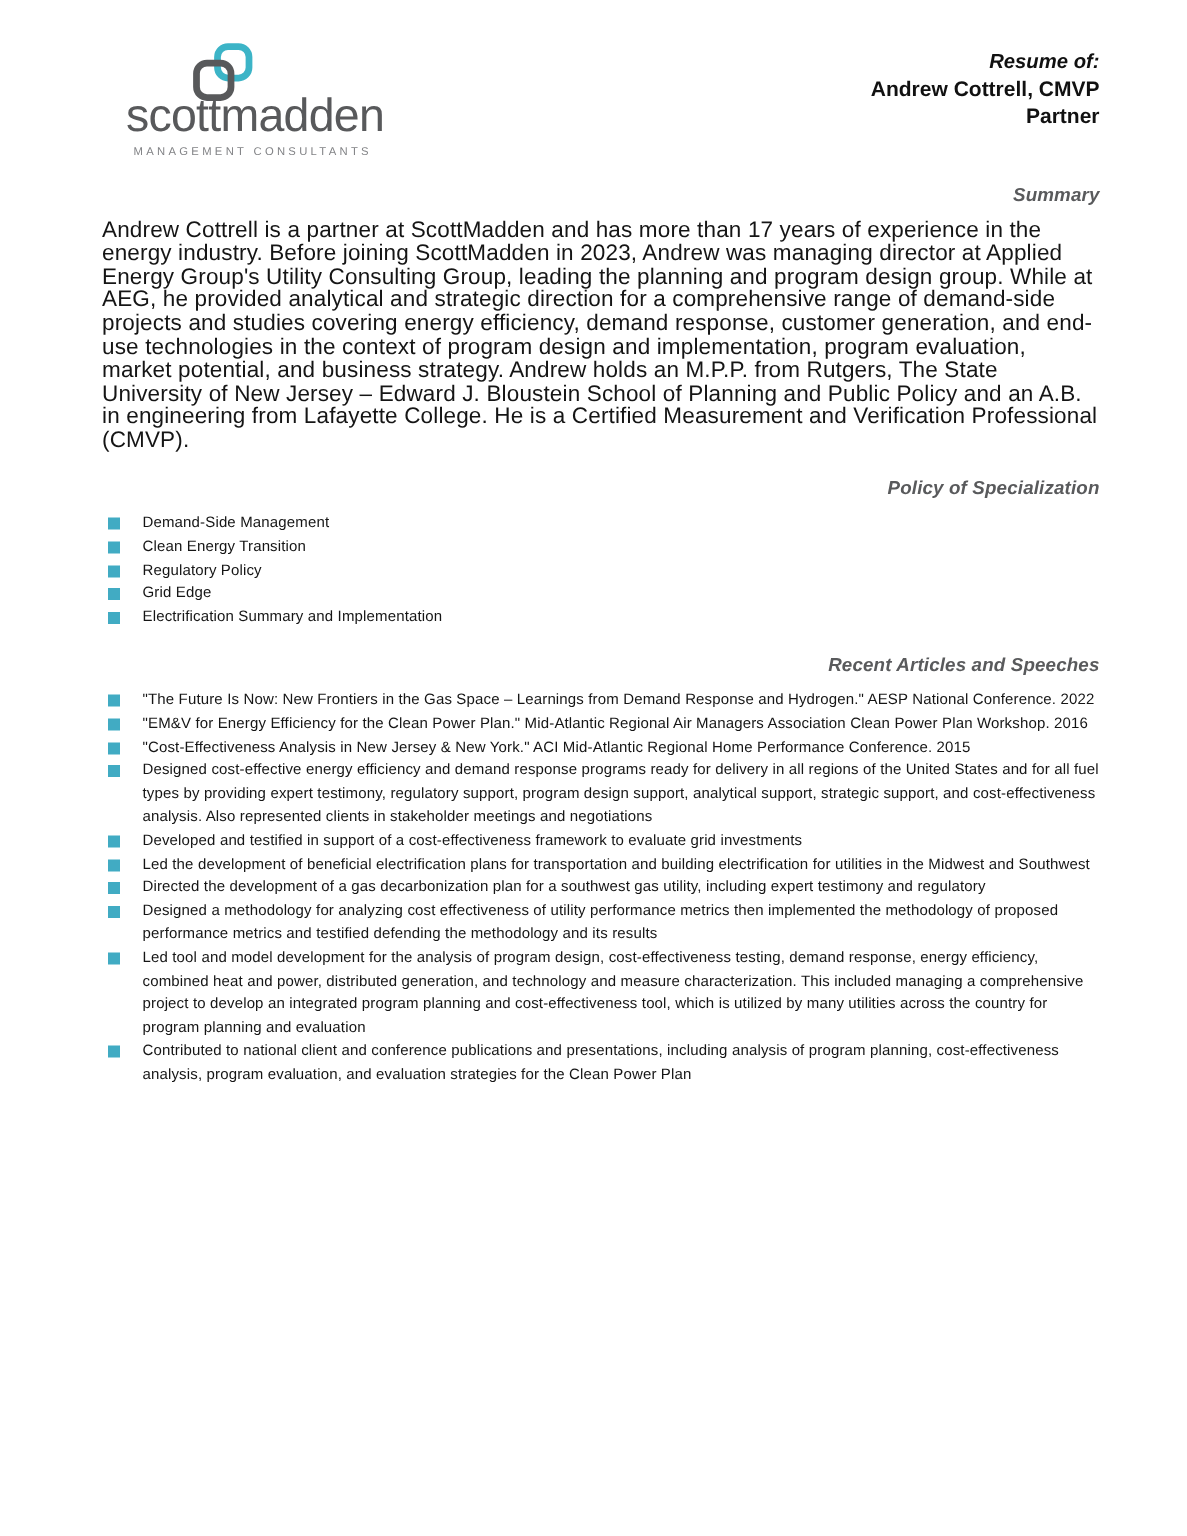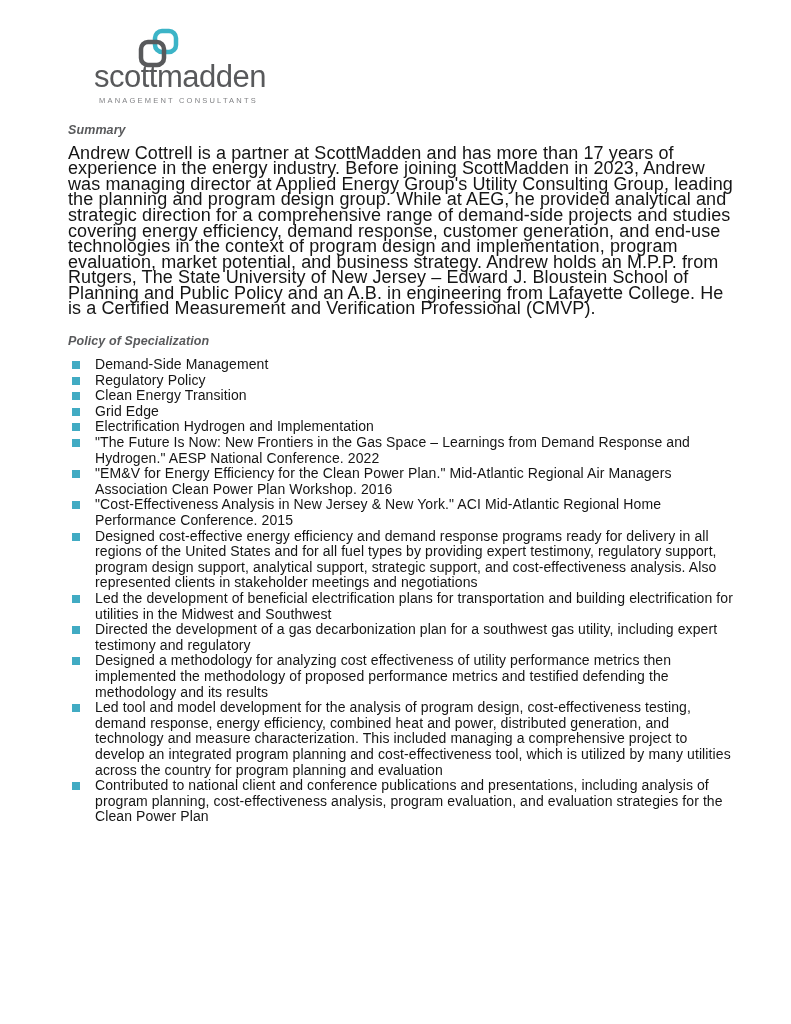--- a/index.html
+++ b/index.html
@@ -19,21 +19,21 @@
     padding: 28px 58px 0 68px;
   }
 
   
   .header {
     display: flex;
     justify-content: space-between;
     align-items: flex-start;
   }
 
-  .logo { width: max-content; margin-left: 26px; }
+  .logo { width: max-content; margin-left: 16px; }
   .logo-icon { display: block; margin-left: 44px; margin-bottom: -7px; }
   .logo-word {
     font-size: 31px;
     line-height: 1.05;
     color: #58595b;
     letter-spacing: -0.5px;
     font-weight: 400;
   }
   .logo-tagline {
     font-size: 7.5px;
@@ -51,35 +51,36 @@
 
   
   .section-heading {
     font-style: italic;
     font-weight: 700;
     font-size: 12.5px;
     color: #595a5c;
     margin-top: 17px;
     margin-bottom: 9px;
     letter-spacing: 0.1px;
+    text-align: right;
   }
   .section-heading.first { margin-top: 18px; }
 
   .body-text {
-    font-size: 18px;
+    font-size: 15px;
     line-height: 15.6px;
     color: #151515;
     letter-spacing: 0.1px;
   }
 
   ul.bullet-list { list-style: none; }
   ul.bullet-list li {
     display: flex;
     align-items: flex-start;
-    font-size: 14px;
+    font-size: 10px;
     line-height: 15.6px;
     color: #151515;
     letter-spacing: 0.1px;
   }
   .bullet-square {
     flex: 0 0 auto;
     width: 8px;
     height: 8px;
     margin: 4px 15px 0 4px;
     background: #41abc3;
@@ -94,68 +95,78 @@
     <div class="header">
       <div class="logo">
         <svg class="logo-icon" width="42" height="40" viewBox="0 0 42 40">
           <rect x="17" y="3" width="21" height="21" rx="7" fill="none" stroke="#3cb4c7" stroke-width="4.5"></rect>
           <rect x="3" y="14" width="23" height="23" rx="7" fill="none" stroke="#58595b" stroke-width="4.5"></rect>
         </svg>
         <div class="logo-word">scottmadden</div>
         <div class="logo-tagline">MANAGEMENT CONSULTANTS</div>
       </div>
 
+      <div class="header-right">
+        <div class="resume-of">Resume of:</div>
+        <div class="person-name">Andrew Cottrell, CMVP</div>
+        <div class="person-title">Partner</div>
+      </div>
     </div>
 
     <div class="section-heading first">Summary</div>
     <p class="body-text">Andrew Cottrell is a partner at ScottMadden and has more than 17 years of experience in the energy industry. Before joining ScottMadden in 2023, Andrew was managing director at Applied Energy Group's Utility Consulting Group, leading the planning and program design group. While at AEG, he provided analytical and strategic direction for a comprehensive range of demand-side projects and studies covering energy efficiency, demand response, customer generation, and end-use technologies in the context of program design and implementation, program evaluation, market potential, and business strategy. Andrew holds an M.P.P. from Rutgers, The State University of New Jersey – Edward J. Bloustein School of Planning and Public Policy and an A.B. in engineering from Lafayette College. He is a Certified Measurement and Verification Professional (CMVP).</p>
 
     <div class="section-heading">Policy of Specialization</div>
     <ul class="bullet-list">
       <li>
           <span class="bullet-square"></span>
           <span>Demand-Side Management</span>
         </li>
       <li>
           <span class="bullet-square"></span>
-          <span>Regulatory Policy</span>
+          <span>Clean Energy Transition</span>
         </li>
       <li>
           <span class="bullet-square"></span>
-          <span>Clean Energy Transition</span>
+          <span>Regulatory Policy</span>
         </li>
       <li>
           <span class="bullet-square"></span>
           <span>Grid Edge</span>
         </li>
       <li>
           <span class="bullet-square"></span>
-          <span>Electrification Hydrogen and Implementation</span>
+          <span>Electrification Summary and Implementation</span>
         </li>
     </ul>
 
+    <div class="section-heading">Recent Articles and Speeches</div>
     <ul class="bullet-list">
       <li>
           <span class="bullet-square"></span>
           <span>"The Future Is Now: New Frontiers in the Gas Space – Learnings from Demand Response and Hydrogen." AESP National Conference. 2022</span>
         </li>
       <li>
           <span class="bullet-square"></span>
           <span>"EM&amp;V for Energy Efficiency for the Clean Power Plan." Mid-Atlantic Regional Air Managers Association Clean Power Plan Workshop. 2016</span>
         </li>
       <li>
           <span class="bullet-square"></span>
           <span>"Cost-Effectiveness Analysis in New Jersey &amp; New York." ACI Mid-Atlantic Regional Home Performance Conference. 2015</span>
         </li>
     </ul>
 
     <ul class="bullet-list">
       <li>
           <span class="bullet-square"></span>
           <span>Designed cost-effective energy efficiency and demand response programs ready for delivery in all regions of the United States and for all fuel types by providing expert testimony, regulatory support, program design support, analytical support, strategic support, and cost-effectiveness analysis. Also represented clients in stakeholder meetings and negotiations</span>
+        </li>
+      <li>
+          <span class="bullet-square"></span>
+          <span>Developed and testified in support of a cost-effectiveness framework to evaluate grid investments</span>
         </li>
       <li>
           <span class="bullet-square"></span>
           <span>Led the development of beneficial electrification plans for transportation and building electrification for utilities in the Midwest and Southwest</span>
         </li>
       <li>
           <span class="bullet-square"></span>
           <span>Directed the development of a gas decarbonization plan for a southwest gas utility, including expert testimony and regulatory</span>
         </li>
       <li>

